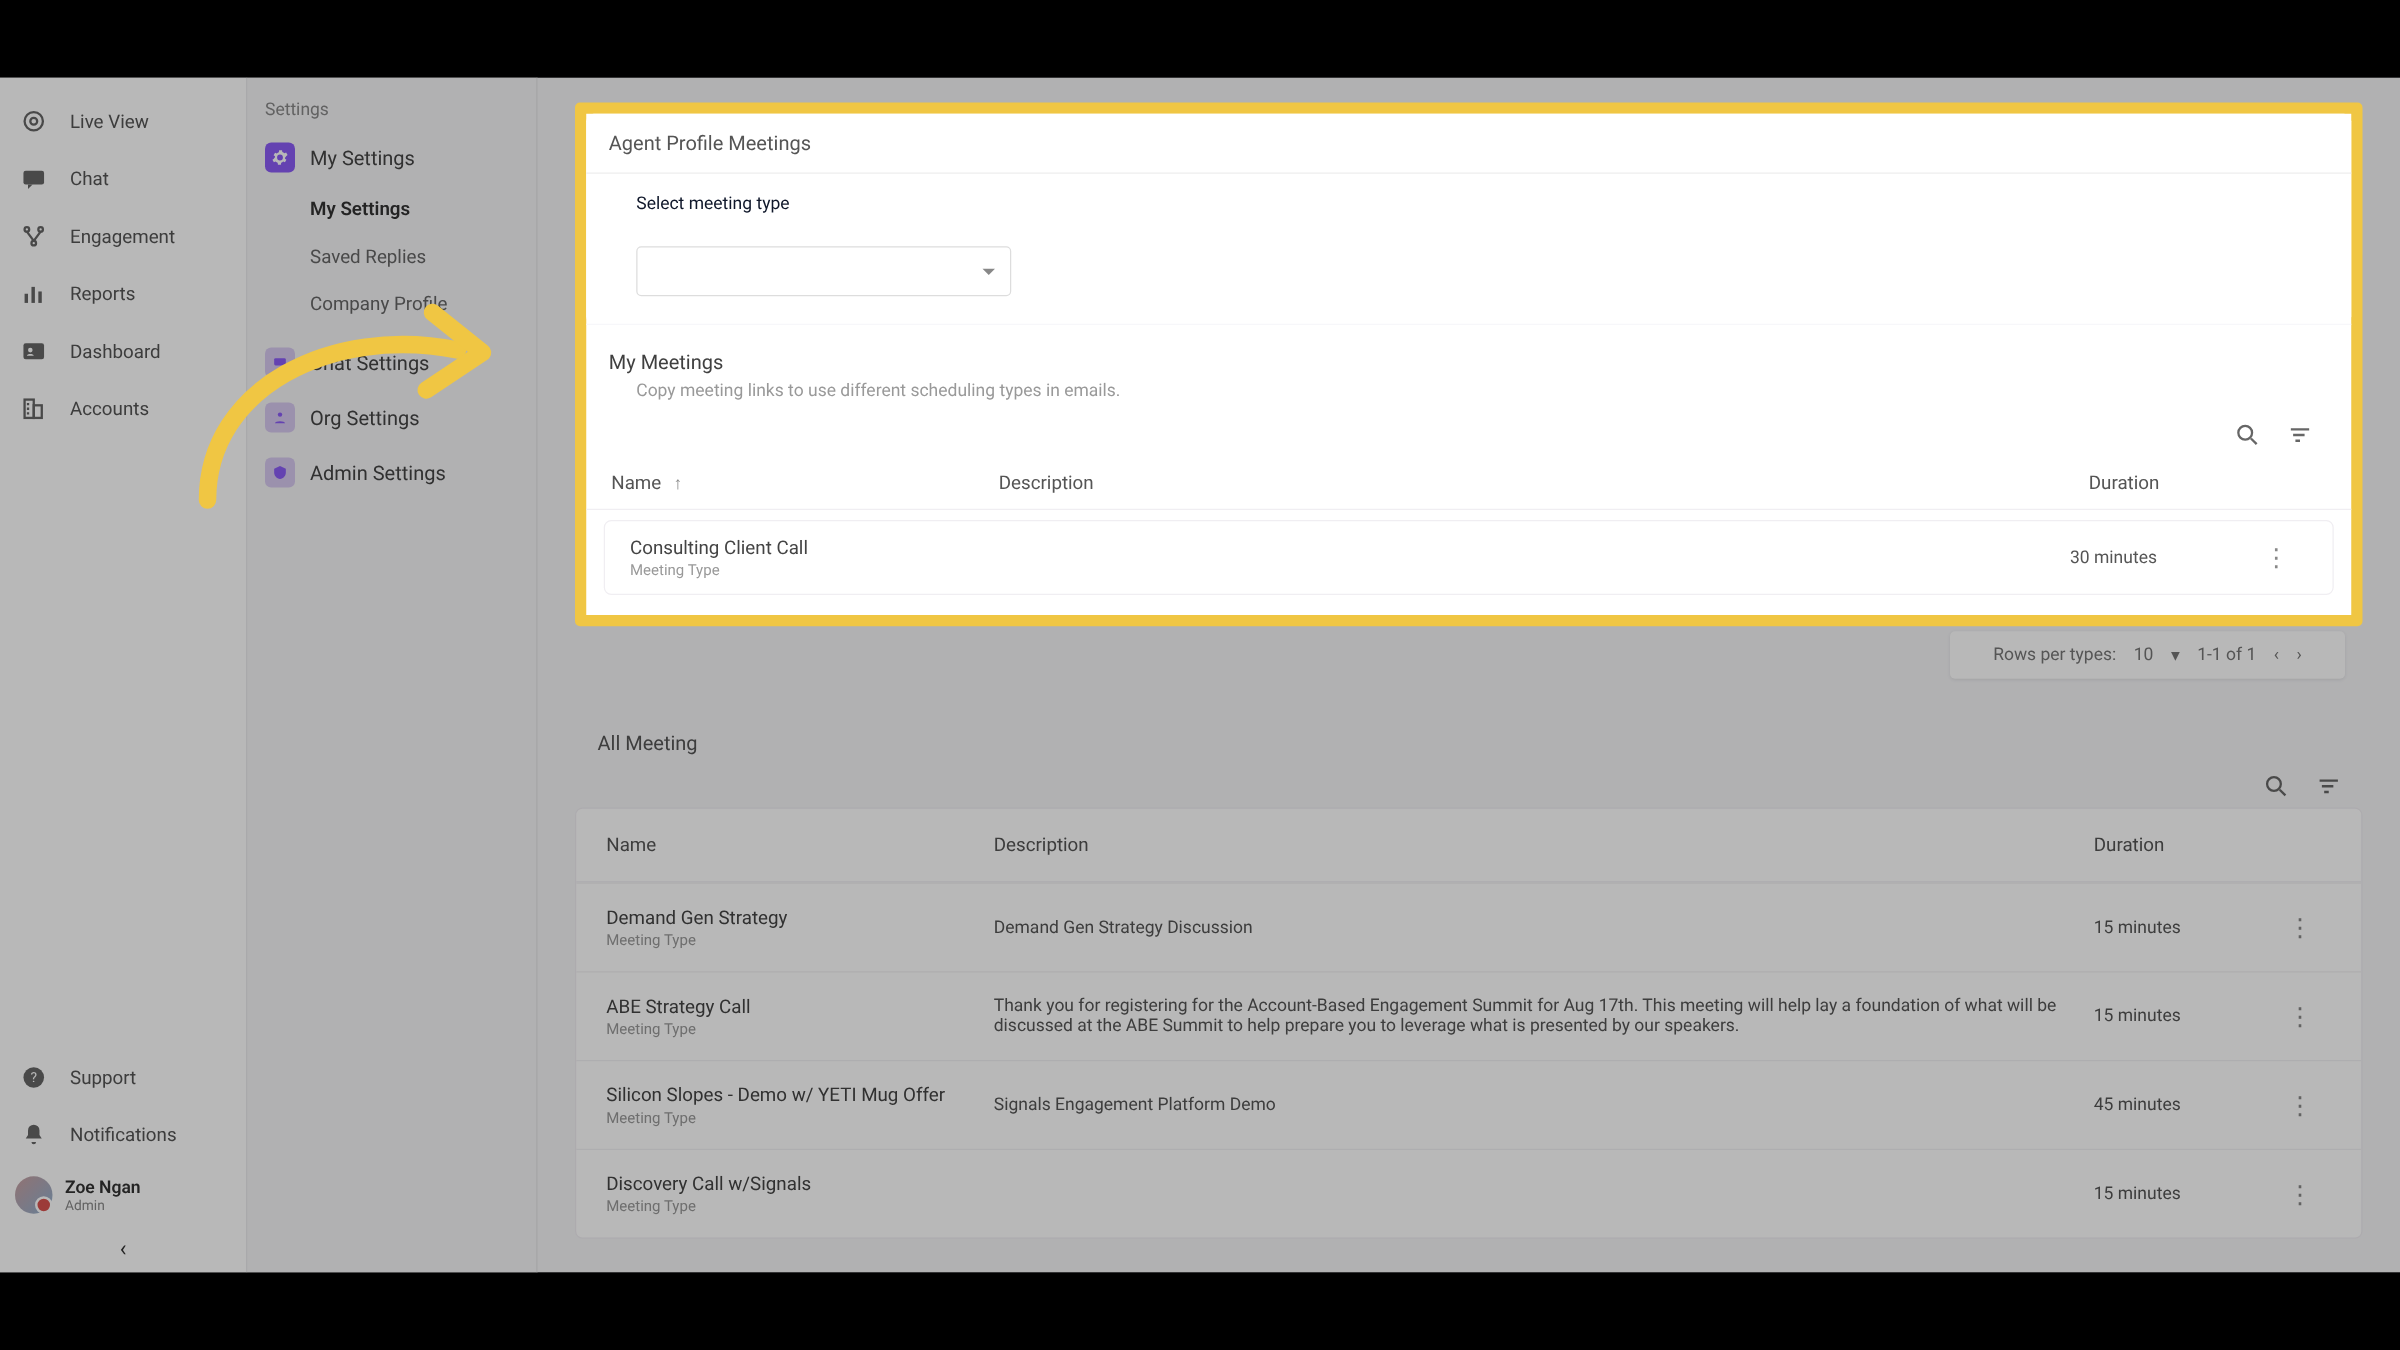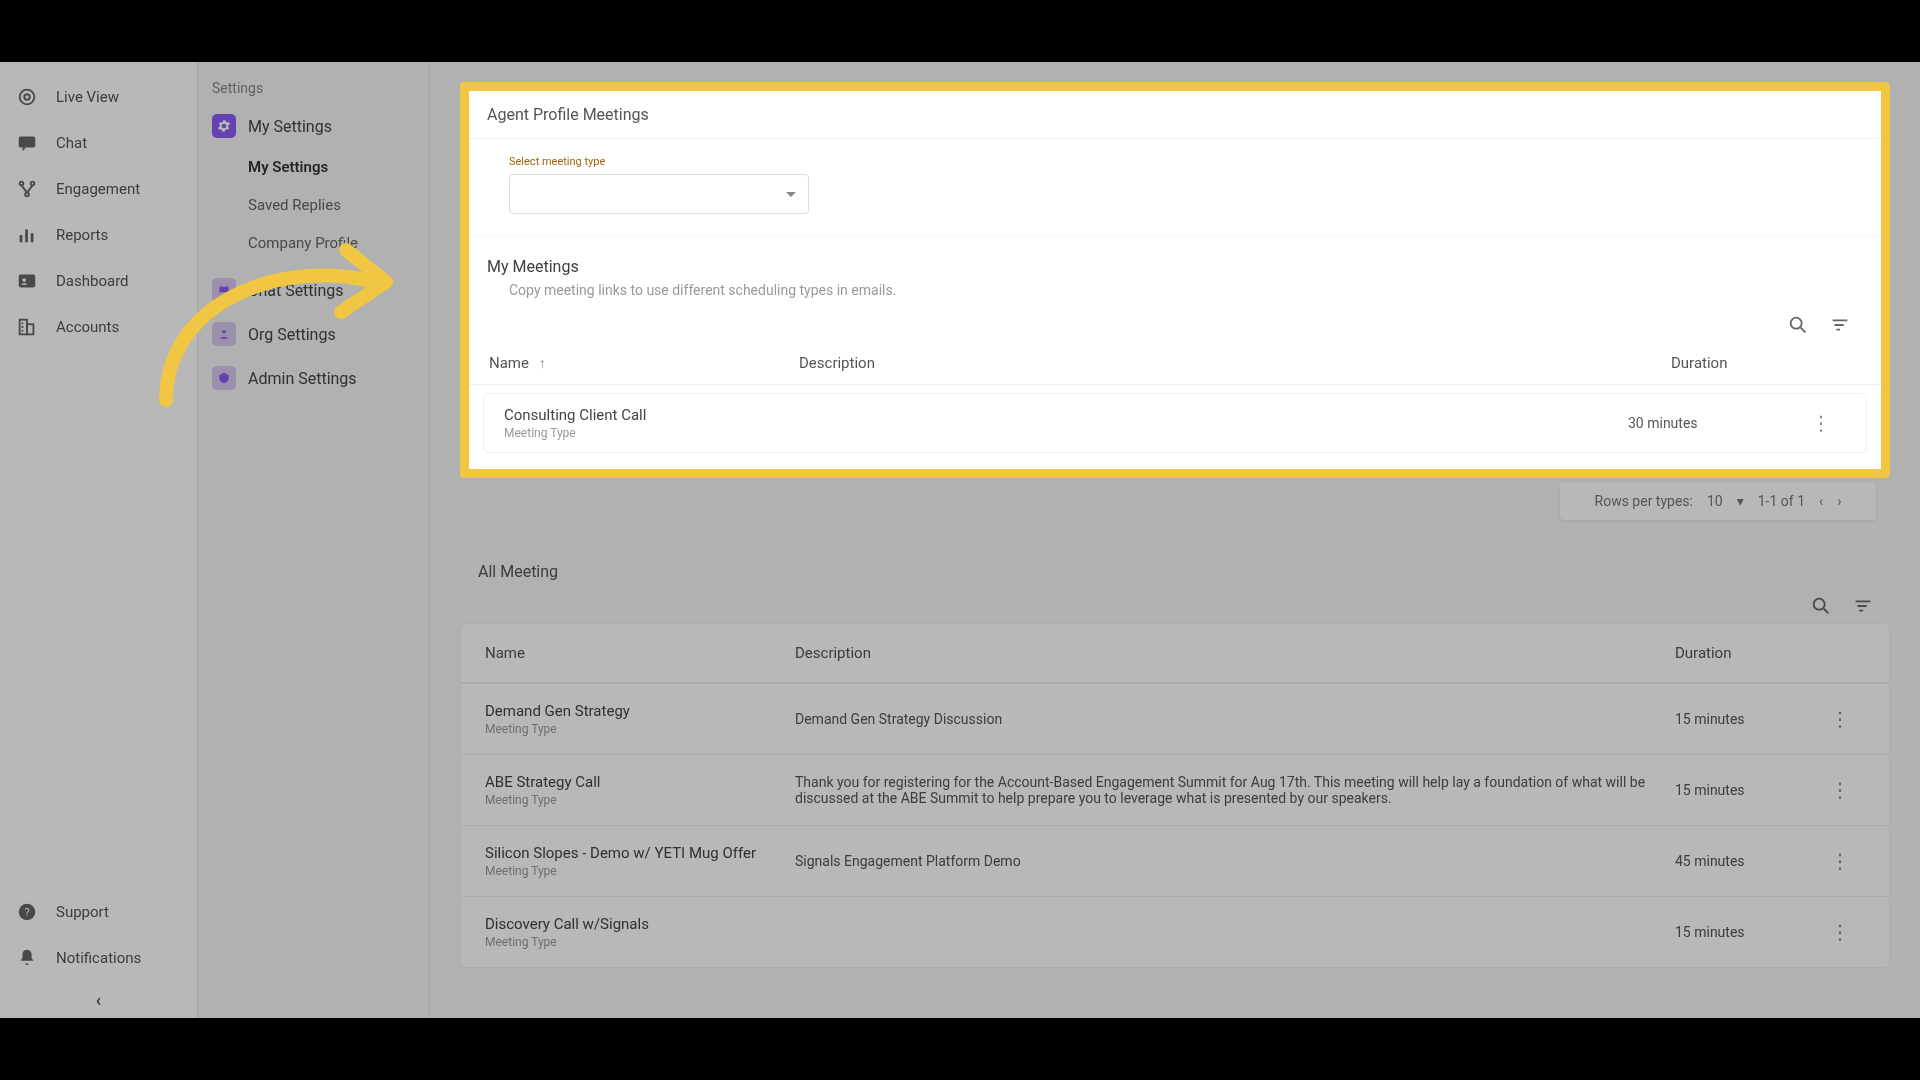--- a/index.html
+++ b/index.html
@@ -105,21 +105,21 @@
 .card {
   background: #fff;
   border-radius: 6px;
 }
 .card-header {
   padding: 14px 18px;
   border-bottom: 1px solid #eee;
   font-size: 16px; color: #555;
 }
 .card-body { padding: 16px 40px 22px 40px; }
-.field-label { font-size: 11px; color: #a16207; margin-bottom: 6px; }
+.field-label { font-size: 14px; color: #0f172a; margin-bottom: 26px; }
 .select {
   width: 300px; height: 40px;
   border: 1px solid #ddd; border-radius: 4px;
   display: flex; align-items: center; justify-content: flex-end;
   padding: 0 12px;
   background: #fff;
 }
 .caret-down {
   width: 0; height: 0;
   border-left: 5px solid transparent;
@@ -135,21 +135,21 @@
 }
 .icon-btn { width: 22px; height: 22px; color: #666; cursor: pointer; display:flex; align-items:center; justify-content:center; }
 .table-header, .table-row {
   display: grid;
   grid-template-columns: 310px 1fr 140px 50px;
   padding: 12px 20px;
   align-items: center;
 }
 .table-header { font-size: 15px; color: #555; border-bottom: 1px solid #f0eef2; }
 .table-header .sort-arrow { margin-left: 6px; font-size: 14px; color: #888; }
-.table-row { border: 1px solid #f0eef2; border-radius: 6px; margin: 8px 14px 16px 14px; gap: 28px; }
+.table-row { border: 1px solid #f0eef2; border-radius: 6px; margin: 8px 14px 16px 14px; }
 .row-name { font-size: 15px; color: #444; }
 .row-sub { font-size: 12px; color: #999; margin-top: 2px; }
 .row-desc { font-size: 14px; color: #555; padding-right: 20px; }
 .row-dur { font-size: 14px; color: #555; }
 .vdots { color: #888; font-size: 20px; text-align: center; cursor: pointer; }
 
 .pager {
   margin: 4px 14px 24px auto;
   width: 316px; height: 38px;
   background: #fff;
@@ -261,20 +261,27 @@
       </span>
       <span>Support</span>
     </div>
     <div class="nav-item">
       <span class="icon">
         <svg viewBox="0 0 24 24" fill="currentColor">
             <path d="M12 3a5 5 0 00-5 5v4l-2 3h14l-2-3V8a5 5 0 00-5-5zM10 18a2 2 0 004 0"></path>
           </svg>
       </span>
       <span>Notifications</span>
+    </div>
+    <div class="user-row">
+      <div class="avatar"></div>
+      <div>
+        <div class="user-name">Zoe Ngan</div>
+        <div class="user-role">Admin</div>
+      </div>
     </div>
     <div class="collapse-row">
       <span class="chev-left">‹</span>
     </div>
   </div>
 
   <div class="settings-panel">
     <div class="settings-title">Settings</div>
     <div class="settings-group">
       <div class="sq-icon">

